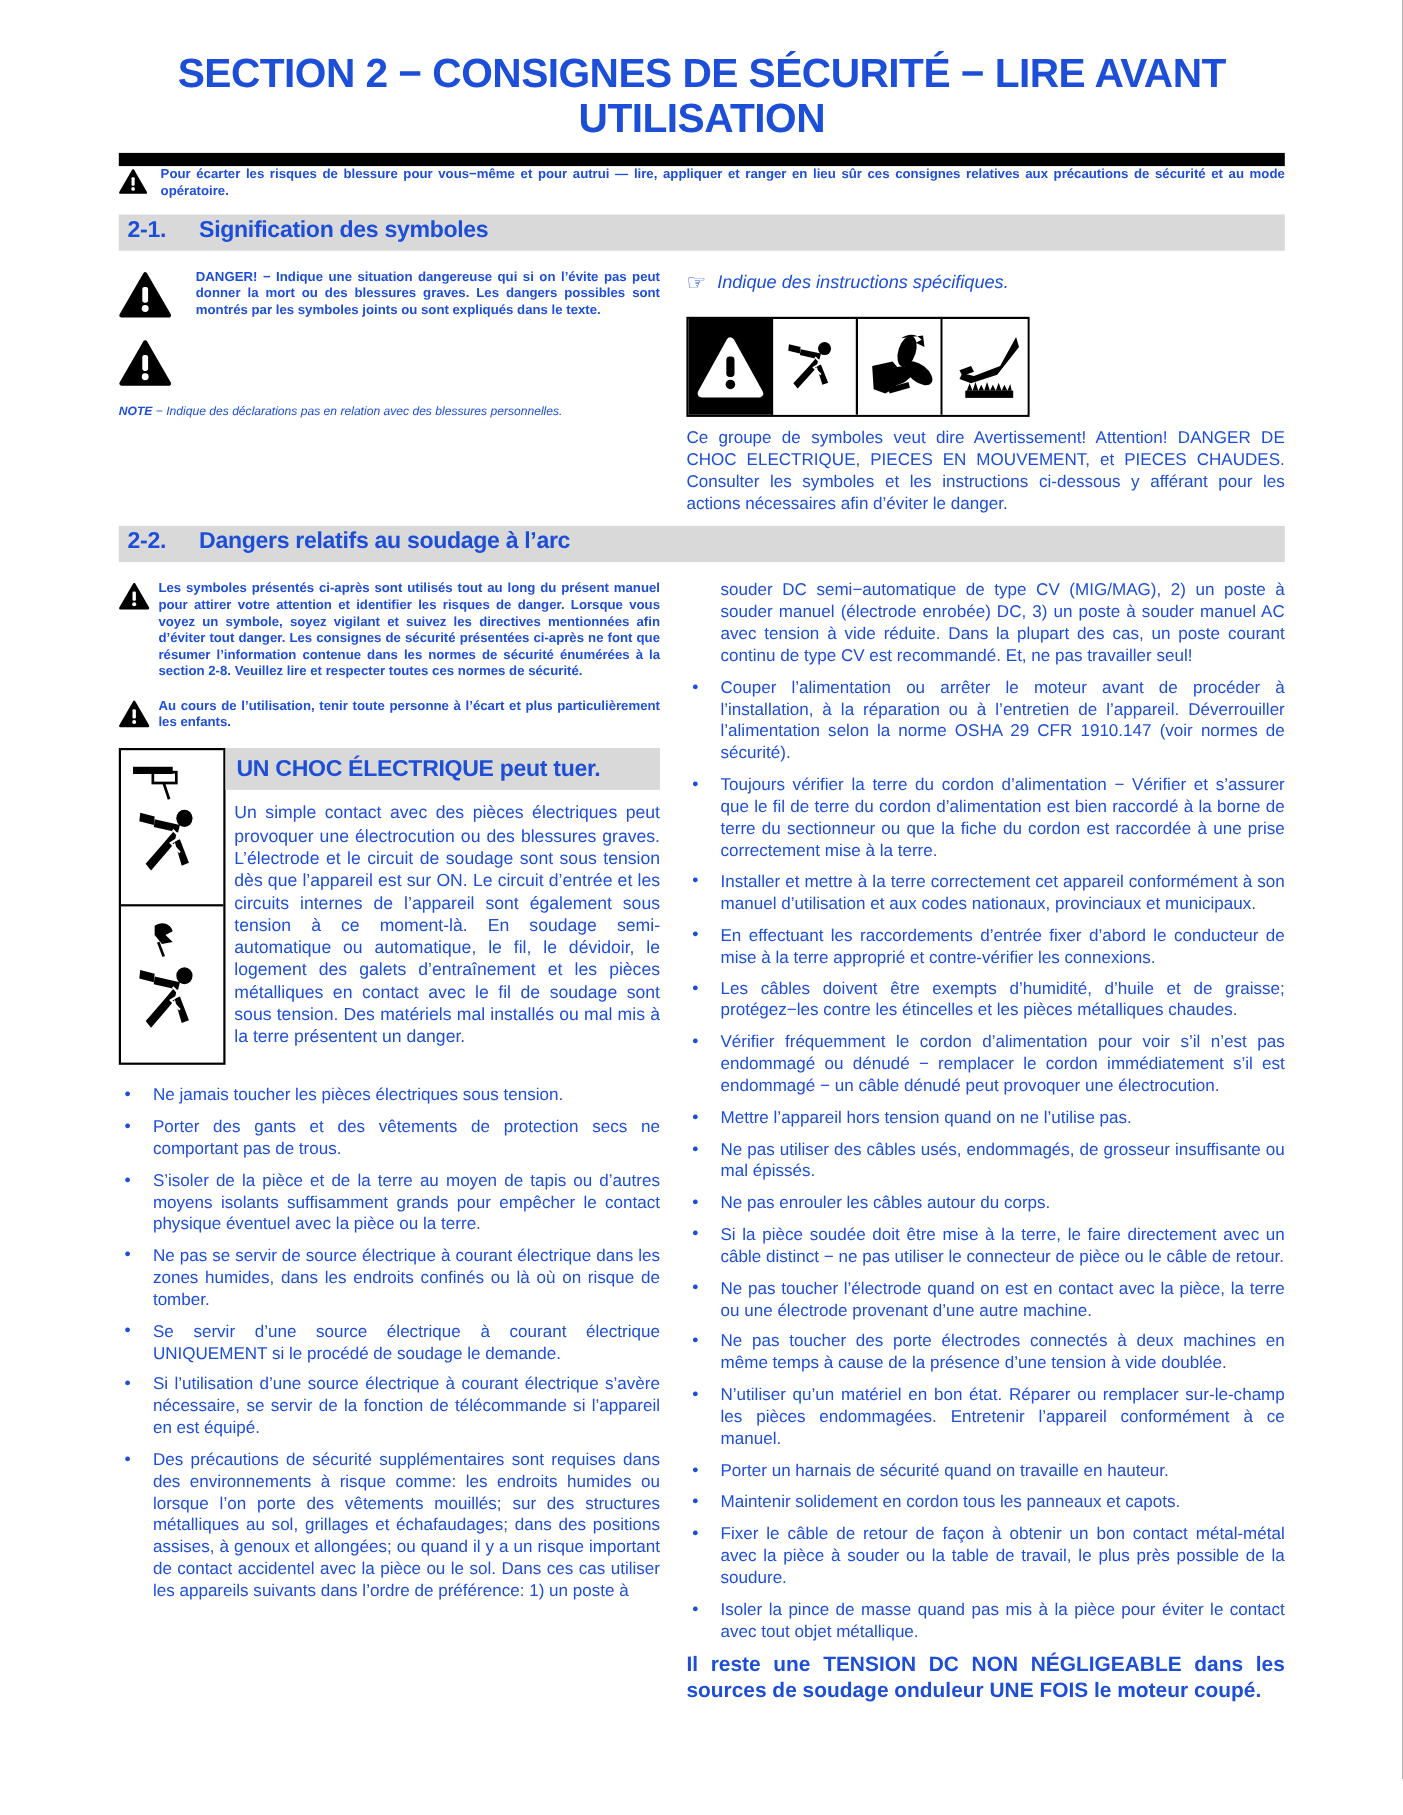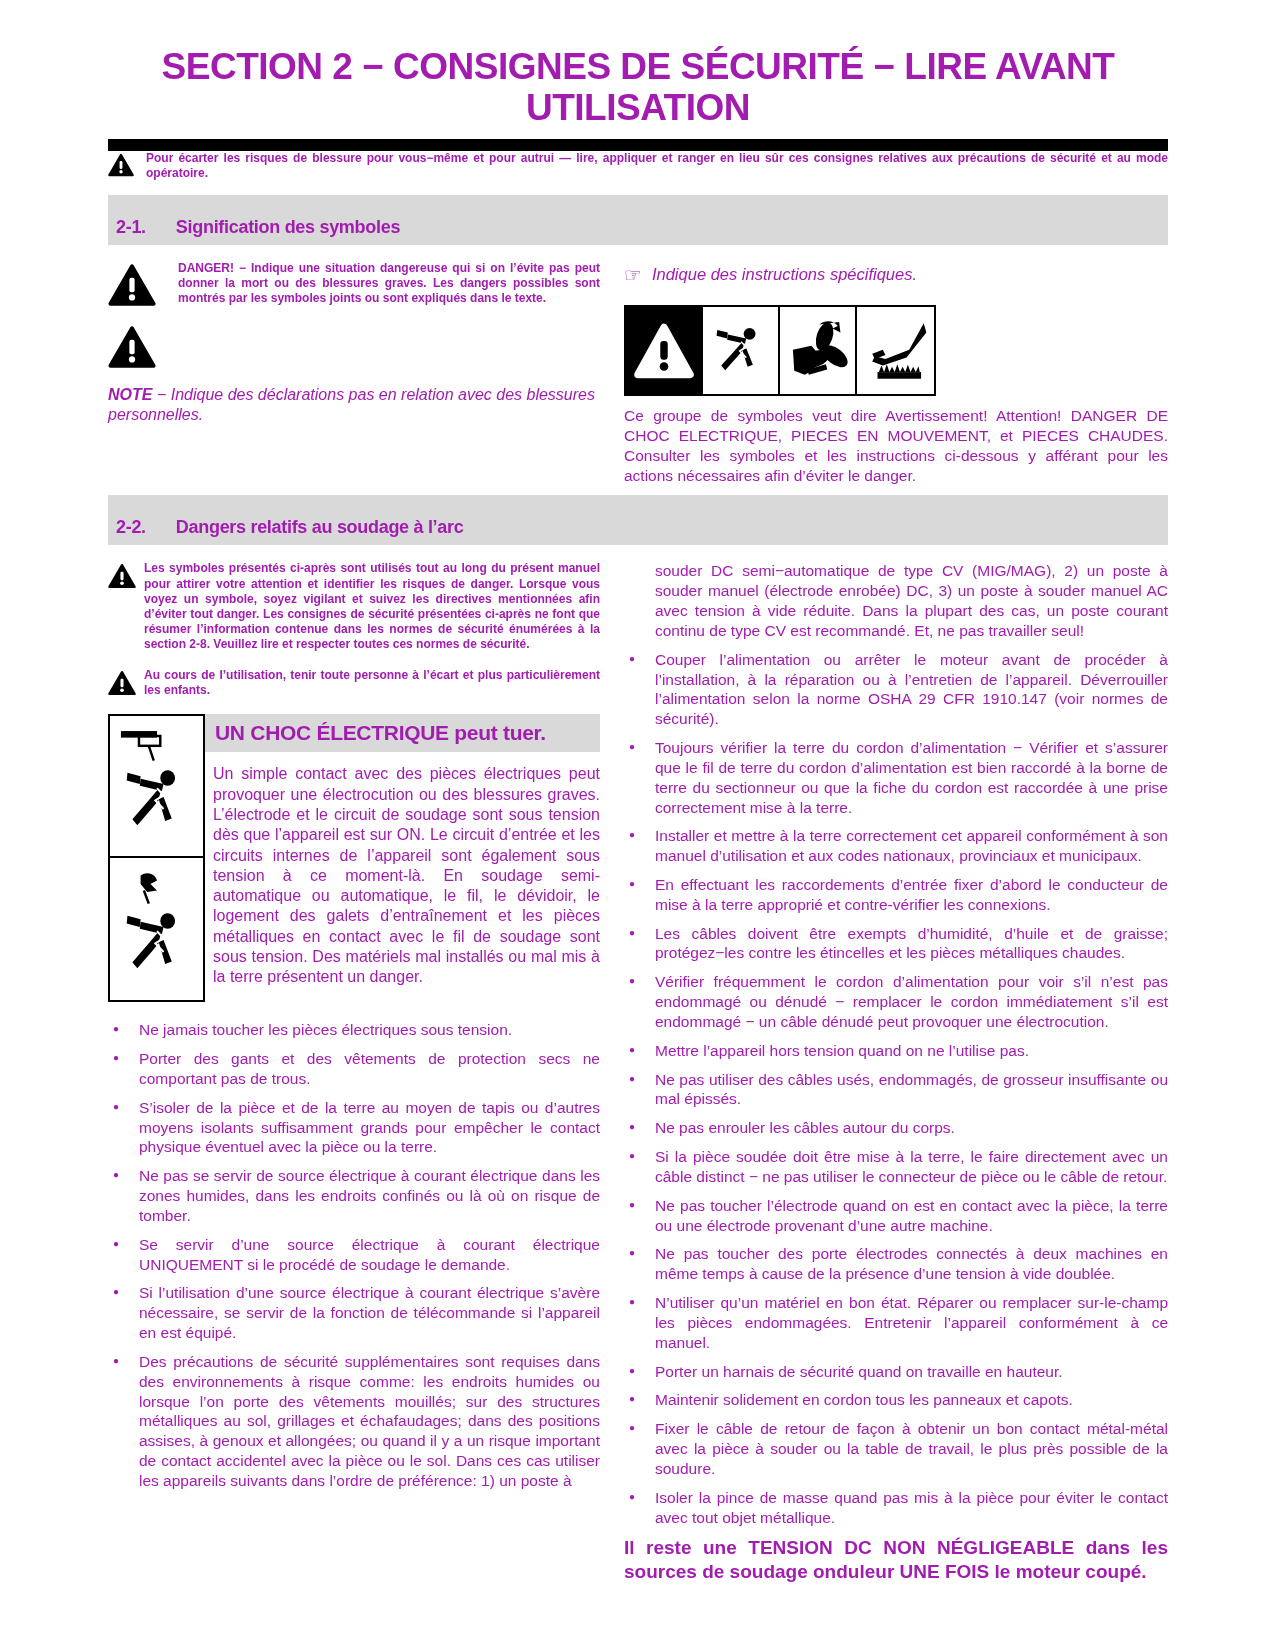--- a/index.html
+++ b/index.html
@@ -2,43 +2,43 @@
 <html><head>
 <meta charset="utf-8">
 <style>
   * { margin:0; padding:0; box-sizing:border-box; }
   html,body { background:#777; }
   .page {
     position:relative;
     width:1275px; height:1650px;
     margin:0 auto;
     background:#fff;
-    color:#a21caf;
+    color:#1d4ed8;
     font-family:"Liberation Sans","DejaVu Sans",sans-serif;
     padding:46px 107px 0 108px;
     overflow:hidden;
   }
   
   .title { text-align:center; font-size:37px; line-height:1.12; font-weight:bold; letter-spacing:-0.5px; }
   .title-rule { height:12px; background:#000; margin-top:10px; }
   .doc-ref { text-align:right; font-size:12px; margin:3px 0 12px; }
   .intro-warning { display:flex; gap:12px; font-weight:bold; font-size:16.5px; line-height:1.25; margin-bottom:14px; }
   .intro-warning .tri { flex:none; margin-top:2px; }
   
-  .sec-header { background:#d9d9d9; display:flex; gap:30px; font-size:18px; font-weight:bold; padding:22px 8px 7px; margin:10px 0 16px; letter-spacing:-0.3px; }
+  .sec-header { background:#d9d9d9; display:flex; gap:30px; font-size:21px; font-weight:bold; padding:2px 8px 7px; margin:10px 0 16px; letter-spacing:-0.3px; }
   
   .cols { display:flex; gap:24px; align-items:flex-start; }
   .col-left  { flex:none; width:492px; }
   .col-right { flex:1; min-width:0; }
   
   .warn-row { display:flex; align-items:flex-start; margin-bottom:16px; }
   .warn-row.big .tri-wrap { flex:none; width:70px; padding-top:2px; }
   .warn-row.small .tri-wrap { flex:none; width:36px; padding-top:2px; }
   .warn-text { font-weight:bold; font-size:12px; line-height:1.26; text-align:justify; }
-  .note-line { font-style:italic; font-size:16px; line-height:1.25; margin-top:6px; }
+  .note-line { font-style:italic; font-size:11px; line-height:1.25; margin-top:6px; }
   .note-line b { font-style:italic; }
   
   .instr-line { font-style:italic; font-size:16.5px; display:flex; gap:10px; margin:4px 0 20px; }
   .hand-glyph { font-style:normal; font-size:20px; line-height:1; }
   .sym-row { display:flex; border:2px solid #000; width:fit-content; margin-bottom:10px; }
   .sym-box { width:77px; height:87px; border-right:2px solid #000; display:flex; align-items:center; justify-content:center; background:#fff; }
   .sym-box:last-child { border-right:none; }
   .sym-box.dark { background:#000; }
   .sym-caption { font-size:15.5px; line-height:1.28; text-align:justify; }
   

